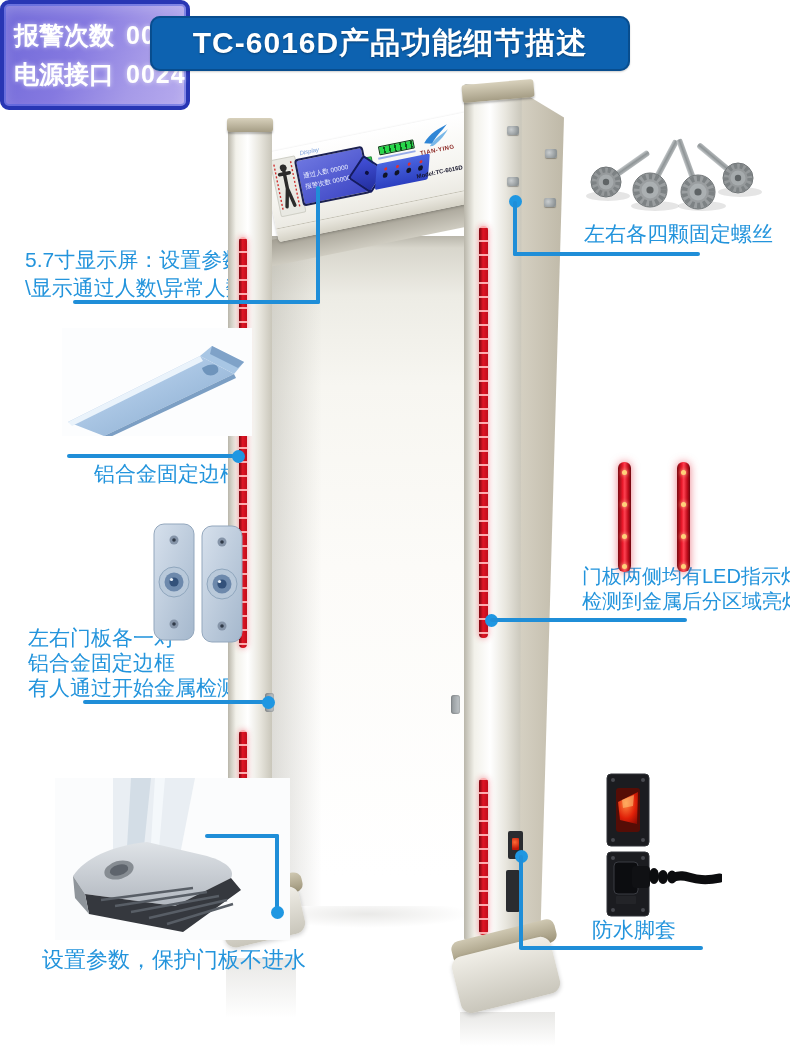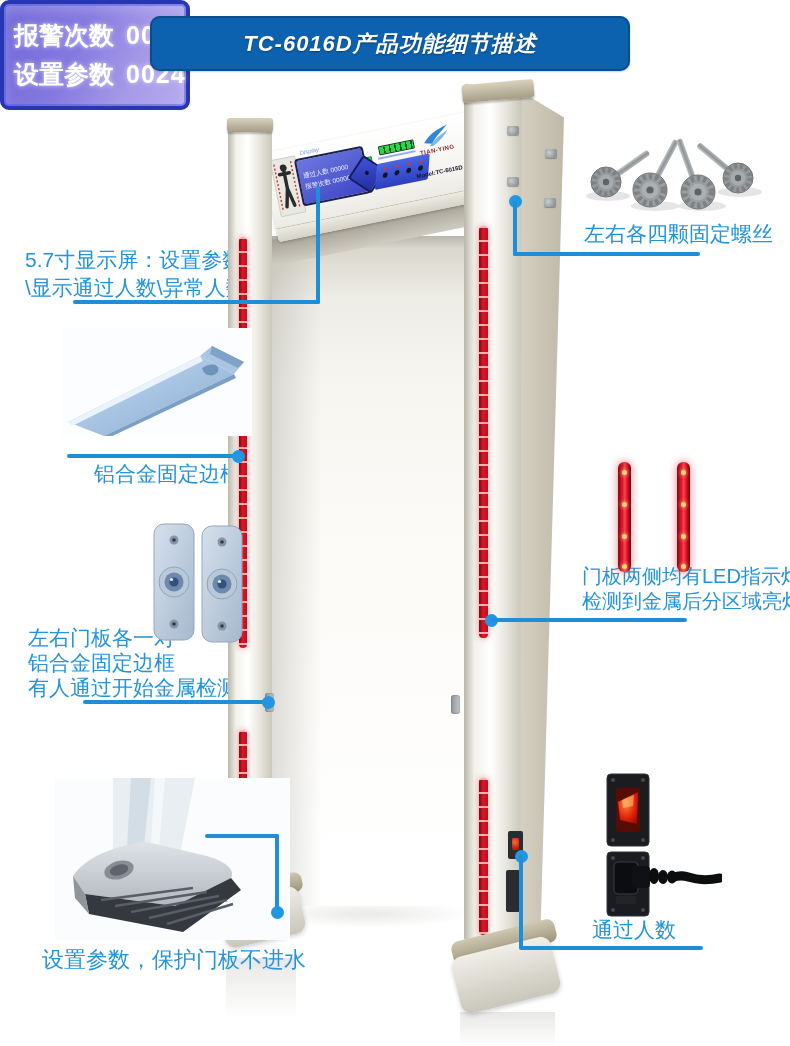--- a/index.html
+++ b/index.html
@@ -4,21 +4,21 @@
 <style>
   html,body{margin:0;padding:0;background:#ffffff;}
   #canvas{position:relative;width:790px;height:1046px;background:#ffffff;overflow:hidden;
           font-family:"Liberation Sans","DejaVu Sans",sans-serif;}
   .abs{position:absolute;}
 
   
   .banner{left:150px;top:16px;width:480px;height:55px;background:#0d62b0;border-radius:10px;
           box-shadow:inset 0 0 0 2px rgba(6,60,115,.55), 0 1px 2px rgba(0,0,0,.2);
           display:flex;align-items:center;justify-content:center;}
-  .banner span{color:#fff;font-size:22px;font-weight:bold;font-style:italic;letter-spacing:1px;
+  .banner span{color:#fff;font-size:30px;font-weight:bold;letter-spacing:1px;
           text-shadow:0 1px 2px rgba(0,0,0,.35);white-space:nowrap;}
 
   
   .ct{position:absolute;color:#2394dc;white-space:nowrap;}
   .ct div{white-space:nowrap;}
 
   
   .cl{position:absolute;background:#1f8ed8;border-radius:2px;z-index:7;}
   .cdot{position:absolute;width:13px;height:13px;border-radius:50%;background:#1f97e2;z-index:7;}
 
@@ -190,21 +190,21 @@
   <div class="abs footcap foot-left-cap"></div>
   <div class="abs footbody foot-left-body"></div>
   <div class="abs footcap foot-right-cap"></div>
   <div class="abs footbody foot-right-body"></div>
 
   <div class="lcd-photo">
     <div class="lcd-row">
       <span>报警次数</span><span class="val">0025</span>
     </div>
     <div class="lcd-row">
-      <span>设置参数</span><span class="val">0024</span>
+      <span>电源接口</span><span class="val">0024</span>
     </div>
   </div>
 
   <div class="photo" style="left:580px;top:130px;width:190px;height:92px;">
     <svg width="190" height="92" viewBox="0 0 190 92">
       <defs>
         <linearGradient id="shaft" x1="0" y1="0" x2="0" y2="1">
           <stop offset="0" stop-color="#c4c8ca"></stop>
             <stop offset=".5" stop-color="#8e9496"></stop>
             <stop offset="1" stop-color="#b4b8ba"></stop>
@@ -409,15 +409,15 @@
     <div>有人通过开始金属检测工作</div>
   </div>
 
   <div class="ct" style="left:582px;top:564px;font-size:20px;line-height:25px;">
     <div>门板两侧均有LED指示灯</div>
     <div>检测到金属后分区域亮灯</div>
   </div>
 
   <div class="ct" style="left:42px;top:945px;font-size:22px;">设置参数，保护门板不进水</div>
 
-  <div class="ct" style="left:592px;top:916px;font-size:21px;">通过人数</div>
+  <div class="ct" style="left:592px;top:916px;font-size:21px;">防水脚套</div>
 
 </div>
 
 </body></html>

